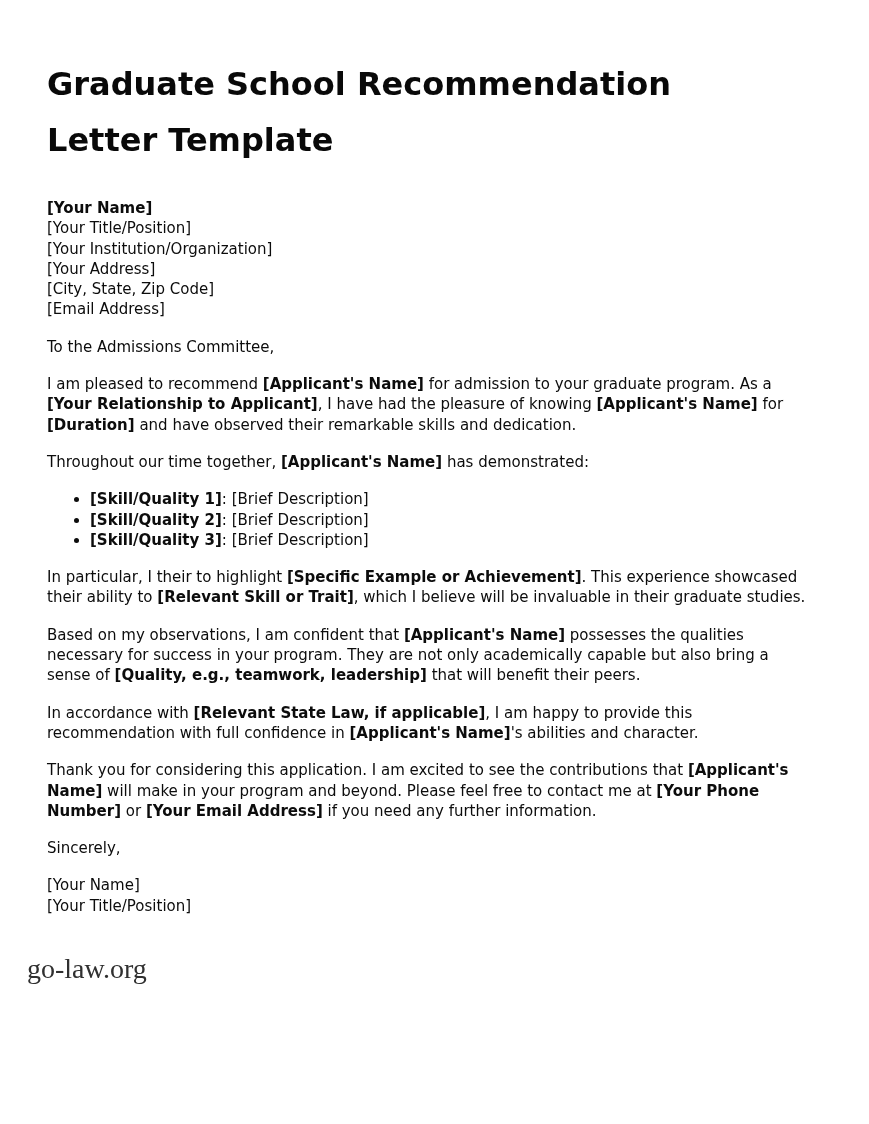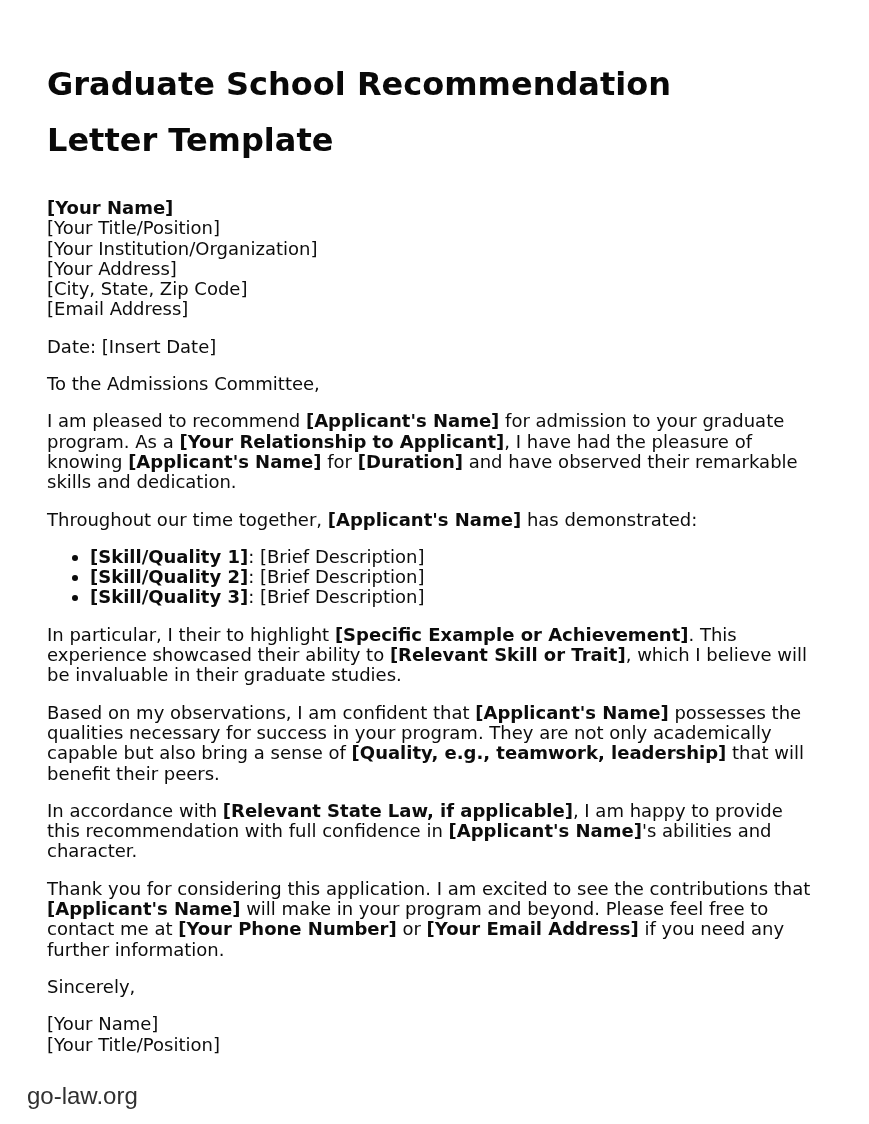--- a/index.html
+++ b/index.html
@@ -20,21 +20,21 @@
   }
   h1.title {
     font-size: 32px;
     line-height: 56px;
     font-weight: bold;
     margin: 0 0 30px 0;
     max-width: 700px;
     color: #090909;
   }
   .line, p, li {
-    font-size: 18px;
+    font-size: 15px;
     line-height: 20.3px;
   }
   .block {
     margin: 0 0 17px 0;
   }
   p {
     margin: 17px 0;
     max-width: 765px;
   }
   ul.skills {
@@ -45,45 +45,44 @@
   ul.skills li {
     margin: 0;
   }
   .b {
     font-weight: bold;
   }
   .sig {
     margin-top: 17px;
   }
   .footer {
-    margin-top: 20px;
+    margin-top: 32px;
     margin-left: -20px;
-    font-family: Liberation Sans, sans-serif;
-    font-size: 24px;
+    font-family: Liberation Serif, serif;
+    font-size: 28px;
     line-height: 42px;
     color: #303030;
   }
 </style>
 </head>
 <body>
 
 <div class="page">
 
   <h1 class="title">Graduate School Recommendation Letter Template</h1>
 
   <div class="block">
     <div class="line"><span class="b">[Your Name]</span></div>
     <div class="line"><span>[Your Title/Position]</span></div>
     <div class="line"><span>[Your Institution/Organization]</span></div>
     <div class="line"><span>[Your Address]</span></div>
     <div class="line"><span>[City, State, Zip Code]</span></div>
     <div class="line"><span>[Email Address]</span></div>
   </div>
 
-  <p>Date: [Insert Date]</p>
 
   <p>To the Admissions Committee,</p>
 
   <p><span>I am pleased to recommend </span><span class="b">[Applicant's Name]</span><span> for admission to your graduate program. As a </span><span class="b">[Your Relationship to Applicant]</span><span>, I have had the pleasure of knowing </span><span class="b">[Applicant's Name]</span><span> for </span><span class="b">[Duration]</span><span> and have observed their remarkable skills and dedication.</span></p>
 
   <p><span>Throughout our time together, </span><span class="b">[Applicant's Name]</span><span> has demonstrated:</span></p>
 
   <ul class="skills">
     <li><span class="b">[Skill/Quality 1]</span><span>: [Brief Description]</span></li>
     <li><span class="b">[Skill/Quality 2]</span><span>: [Brief Description]</span></li>

